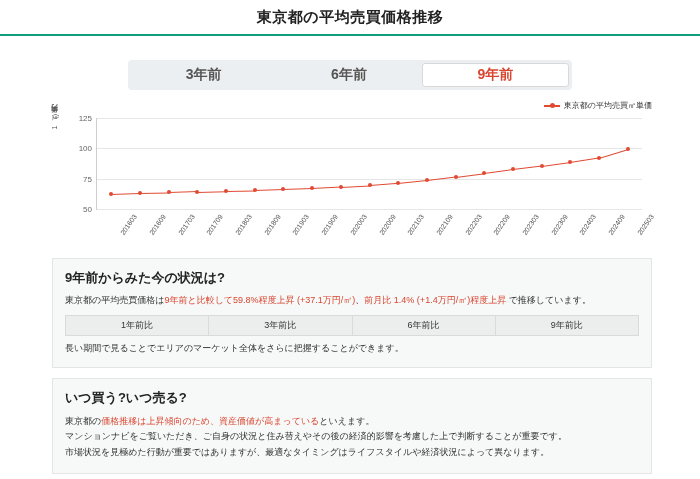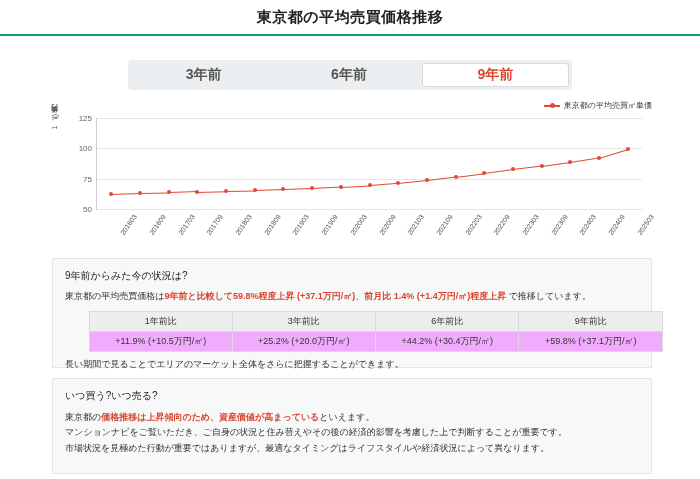--- a/index.html
+++ b/index.html
@@ -76,27 +76,26 @@
 
   
   .panel {
     position:absolute; left:52px; top:258px; width:600px; height:110px;
     background:#f7f8f8; border:1px solid #e3e5e6; padding:10px 12px;
   }
   .panel2 {
     position:absolute; left:52px; top:378px; width:600px; height:96px;
     background:#f7f8f8; border:1px solid #e3e5e6; padding:10px 12px;
   }
-  .q-title { font-size:10px; font-weight:normal; color:#222; margin-bottom:7px; }
+  .q-title { font-size:13px; font-weight:bold; color:#222; margin-bottom:7px; }
   .sentence { font-size:9px; color:#333; line-height:1.5; }
-  .hl { color:#d9452f; font-weight:bold;margin-top:46px; }
+  .hl { color:#d9452f; font-weight:normal;margin-top:46px; }
   table.cmp {
     width:100%; border-collapse:collapse; margin-top:7px; margin-bottom:6px;
-    background:#f0abfc;
-    margin-left:24px;
+    background:#fca5a5;
   }
   table.cmp th, table.cmp td {
     border:1px solid #d8dadb; text-align:center; font-size:9px; padding:3px 2px; color:#333;
   }
   table.cmp th { background:#eceeee; font-weight:normal; }
   .note { font-size:9px; color:#333; }
   .line { font-size:9px; color:#333; line-height:1.7; }
 </style>
 </head>
 <body>
@@ -193,26 +192,20 @@
       <span>東京都の平均売買価格は</span><span class="hl">9年前と比較して59.8%程度上昇 (+37.1万円/㎡)</span><span>、</span><span class="hl">前月比 1.4% (+1.4万円/㎡)程度上昇</span><span> で推移しています。</span>
     </div>
     <table class="cmp">
       <tbody>
           <tr>
         <th>1年前比</th>
         <th>3年前比</th>
         <th>6年前比</th>
         <th>9年前比</th>
       </tr>
-      <tr>
-        <td>+11.9% (+10.5万円/㎡)</td>
-        <td>+25.2% (+20.0万円/㎡)</td>
-        <td>+44.2% (+30.4万円/㎡)</td>
-        <td>+59.8% (+37.1万円/㎡)</td>
-      </tr>
     </tbody>
       </table>
     <div class="note">長い期間で見ることでエリアのマーケット全体をさらに把握することができます。</div>
   </div>
 
   <div class="panel2">
     <div class="q-title">いつ買う?いつ売る?</div>
     <div class="line">
       <span>東京都の</span><span class="hl">価格推移は上昇傾向のため、資産価値が高まっている</span><span>といえます。</span>
     </div>

